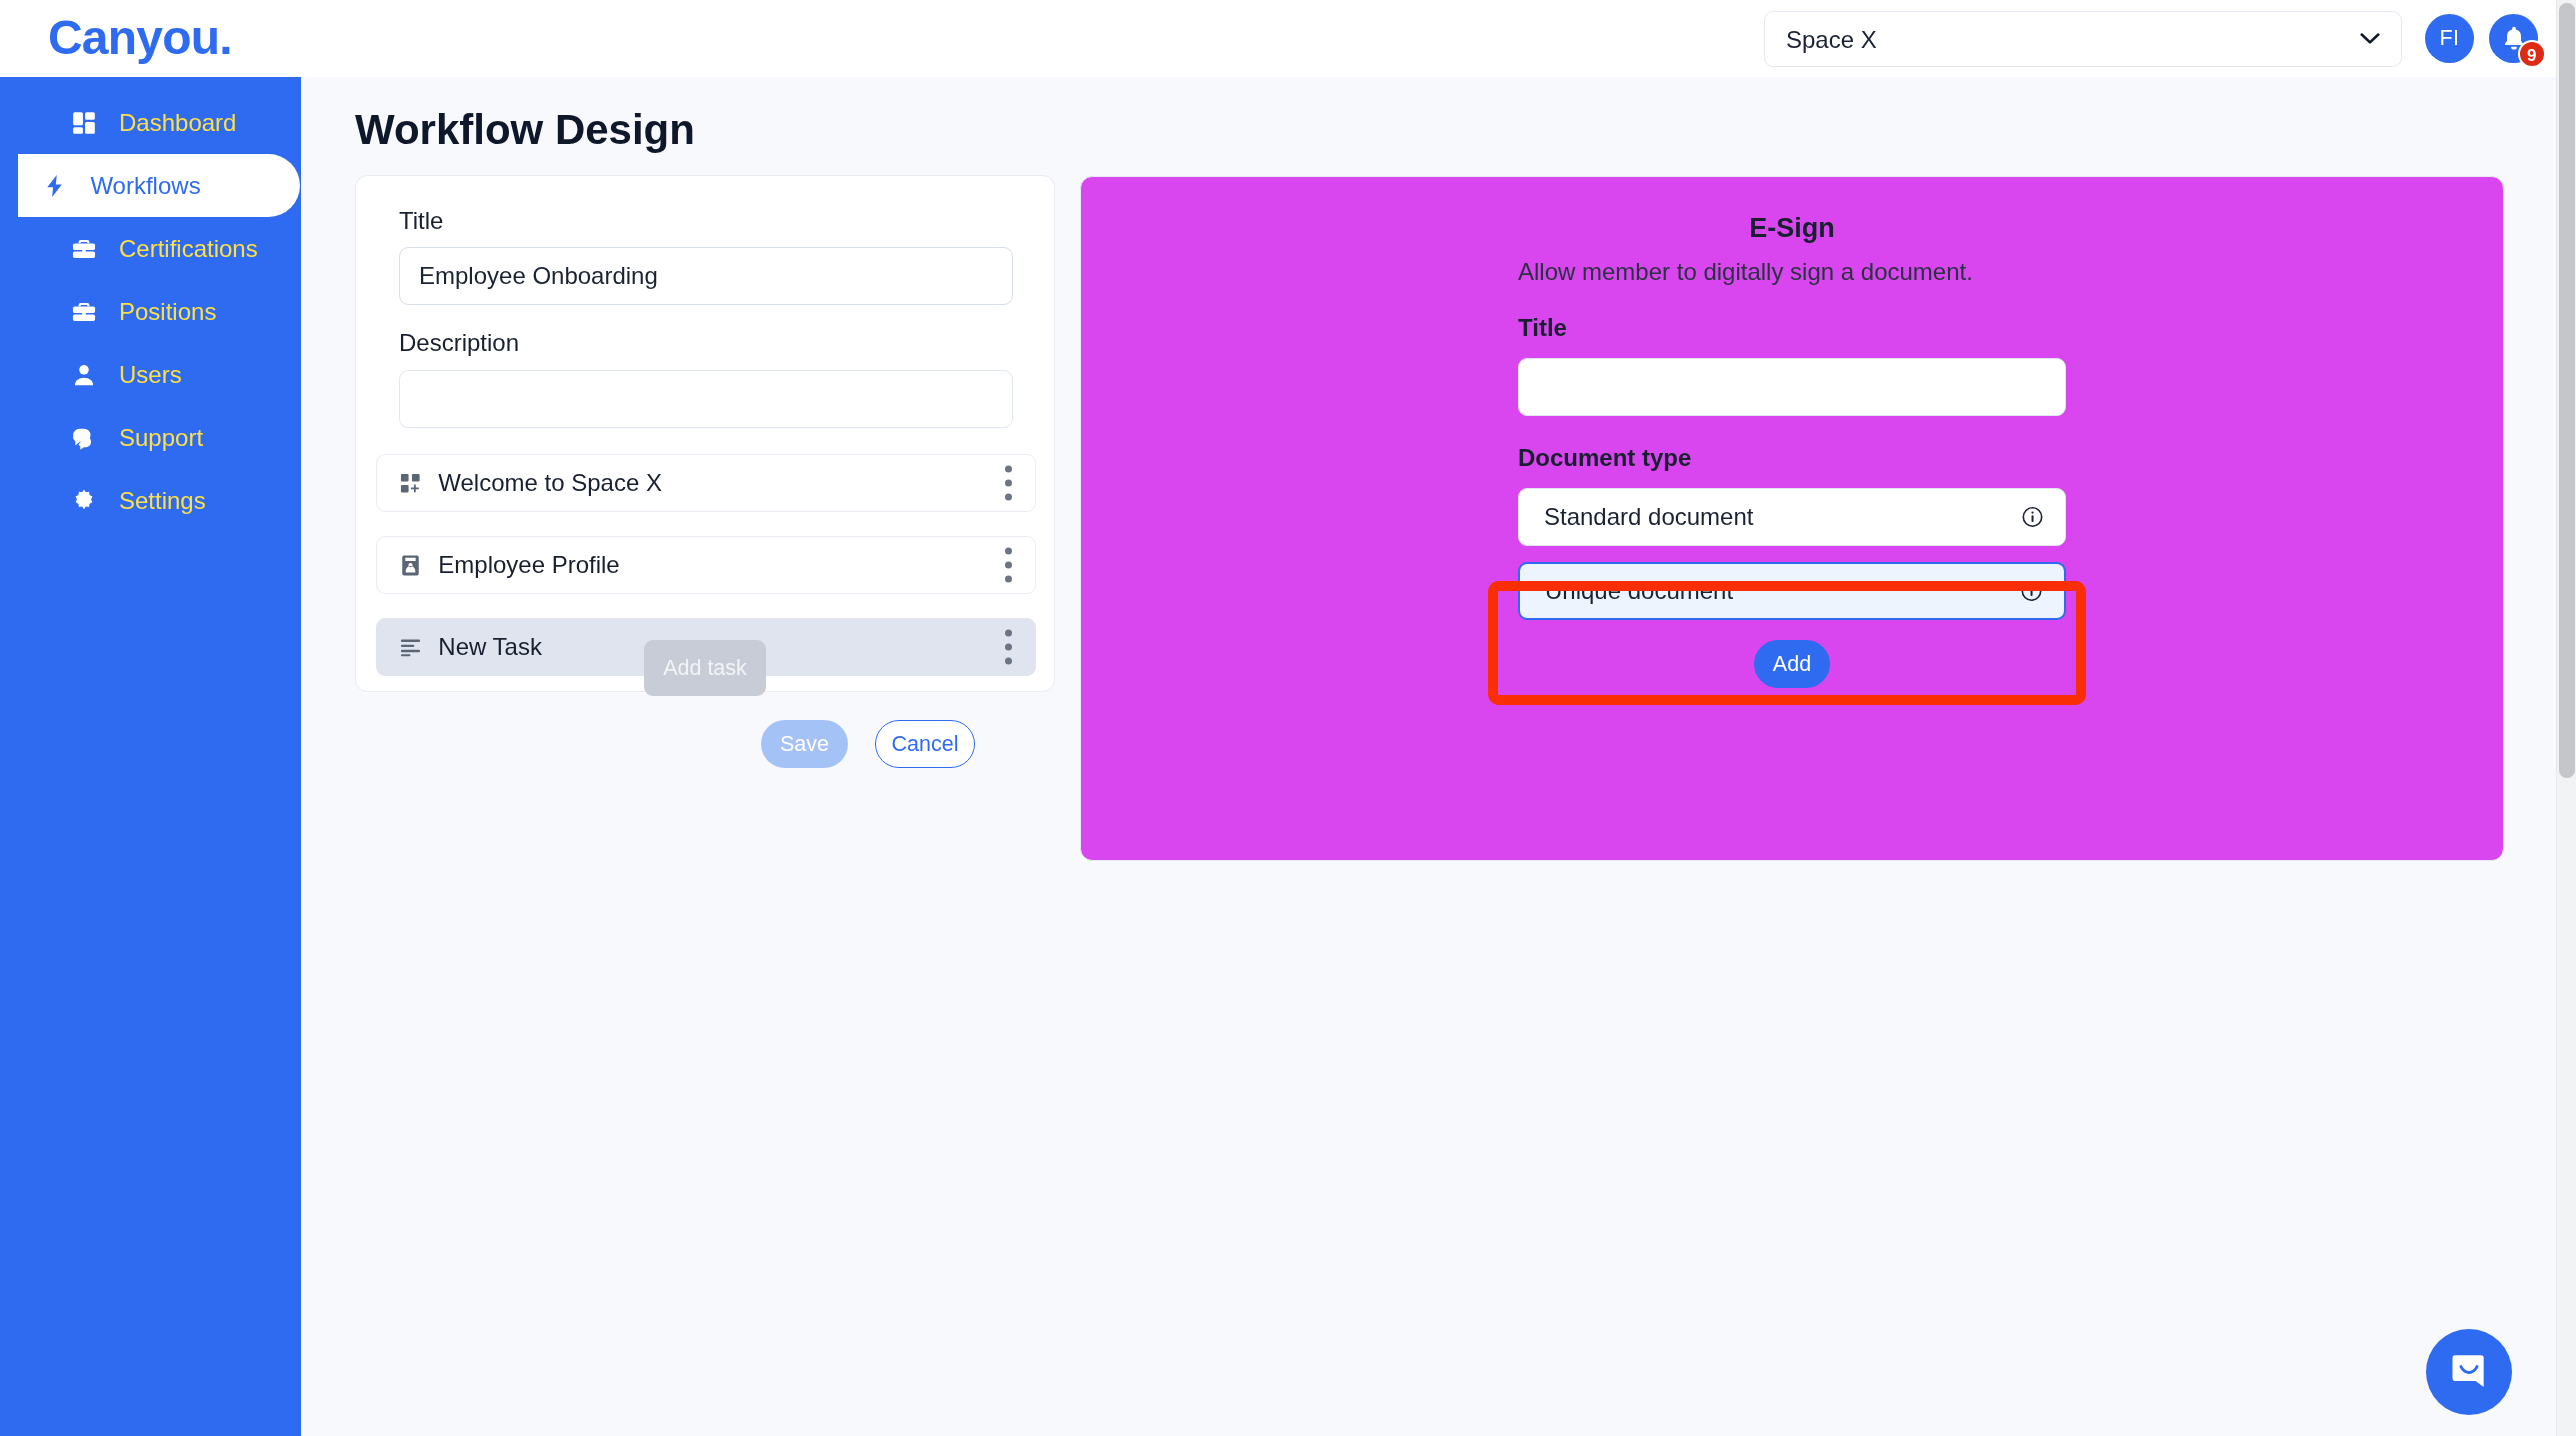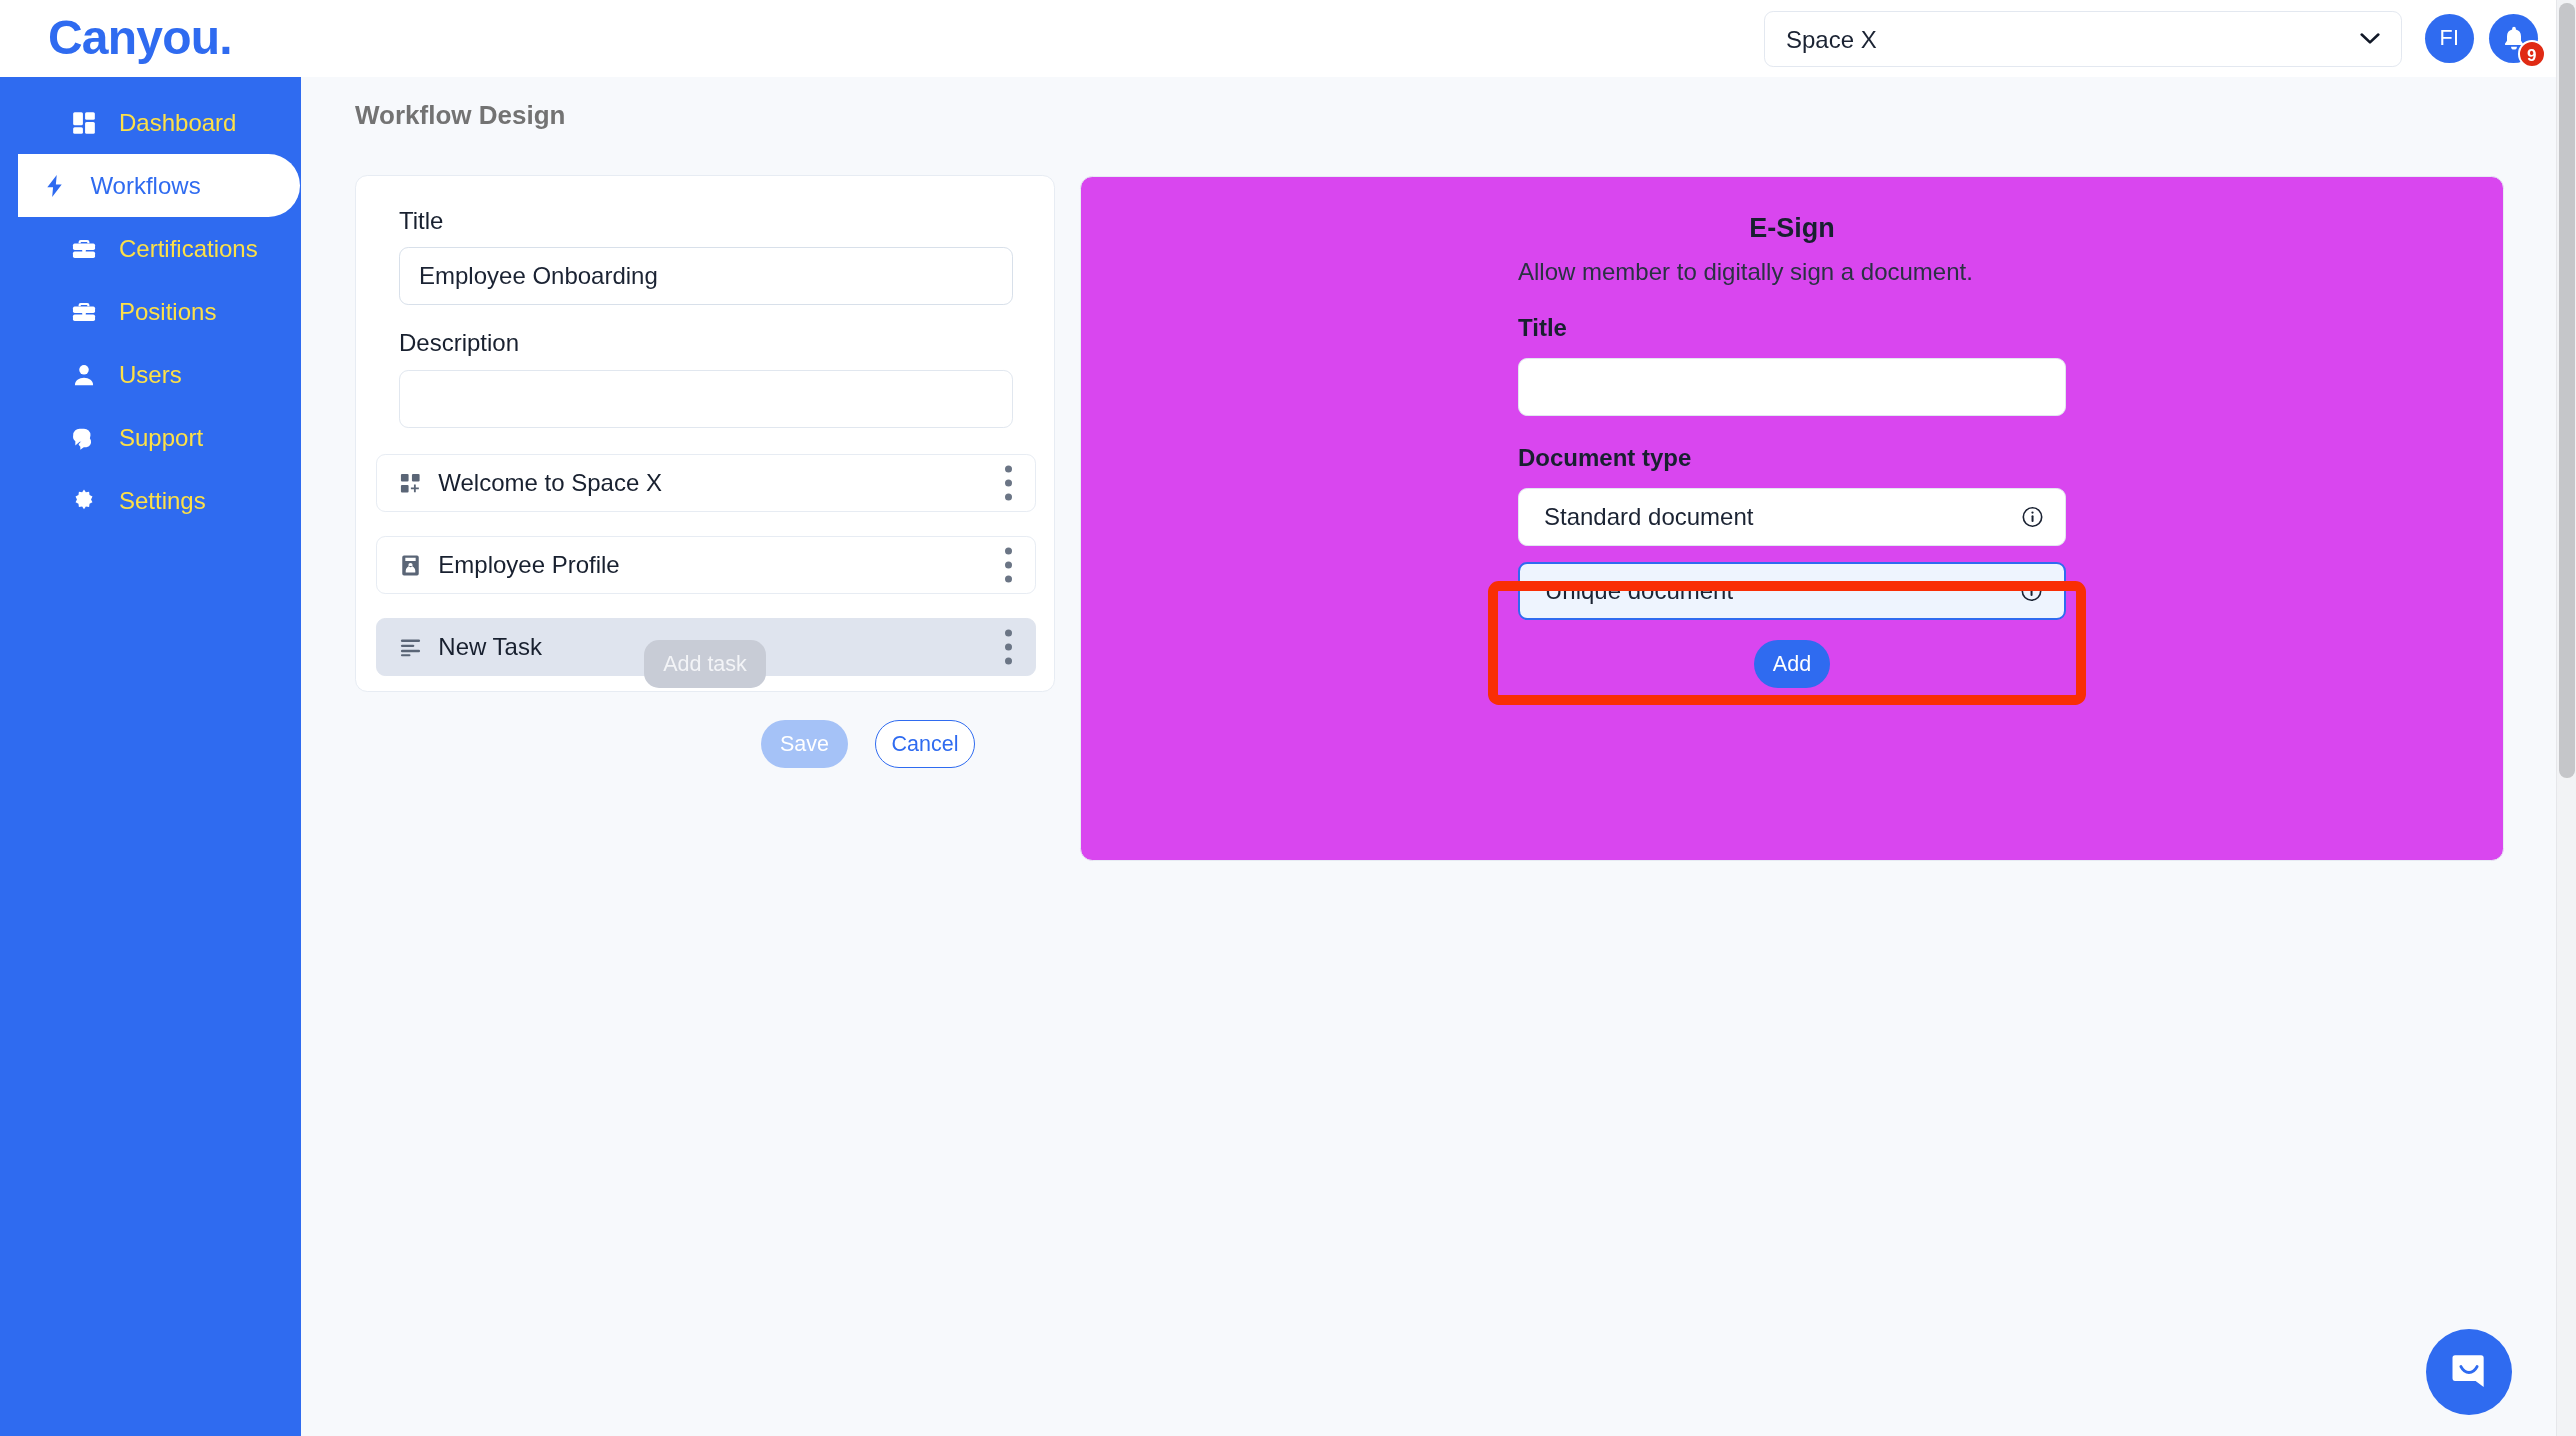--- a/index.html
+++ b/index.html
@@ -168,24 +168,24 @@
     top: 77px;
     width: 2255px;
     height: 1359px;
     background: #f7f9fc;
     overflow: hidden;
   }
 
   .page-title {
     position: absolute;
     left: 54px;
-    top: 18px;
-    font-size: 26px;
+    top: 32px;
+    font-size: 42px;
     font-weight: bold;
-    color: #737373;
+    color: #0f172a;
     line-height: 41px;
   }
 
   
   .left-card {
     position: absolute;
     left: 54px;
     top: 98px;
     width: 700px;
     height: 517px;
@@ -287,25 +287,25 @@
     background: #6b7585;
     display: block;
   }
 
   .add-task-btn {
     position: absolute;
     left: 50%;
     transform: translateX(-50%);
     top: 464px;
     width: 122px;
-    height: 48px;
+    height: 56px;
     background: #c8ccd6;
     color: #f3f4f7;
     border: none;
-    border-radius: 15px;
+    border-radius: 9px;
     font-family: "Liberation Sans", sans-serif;
     font-size: 21.5px;
     cursor: default;
   }
 
   .lc-actions {
     position: absolute;
     left: 460px;
     top: 643px;
     display: flex;

